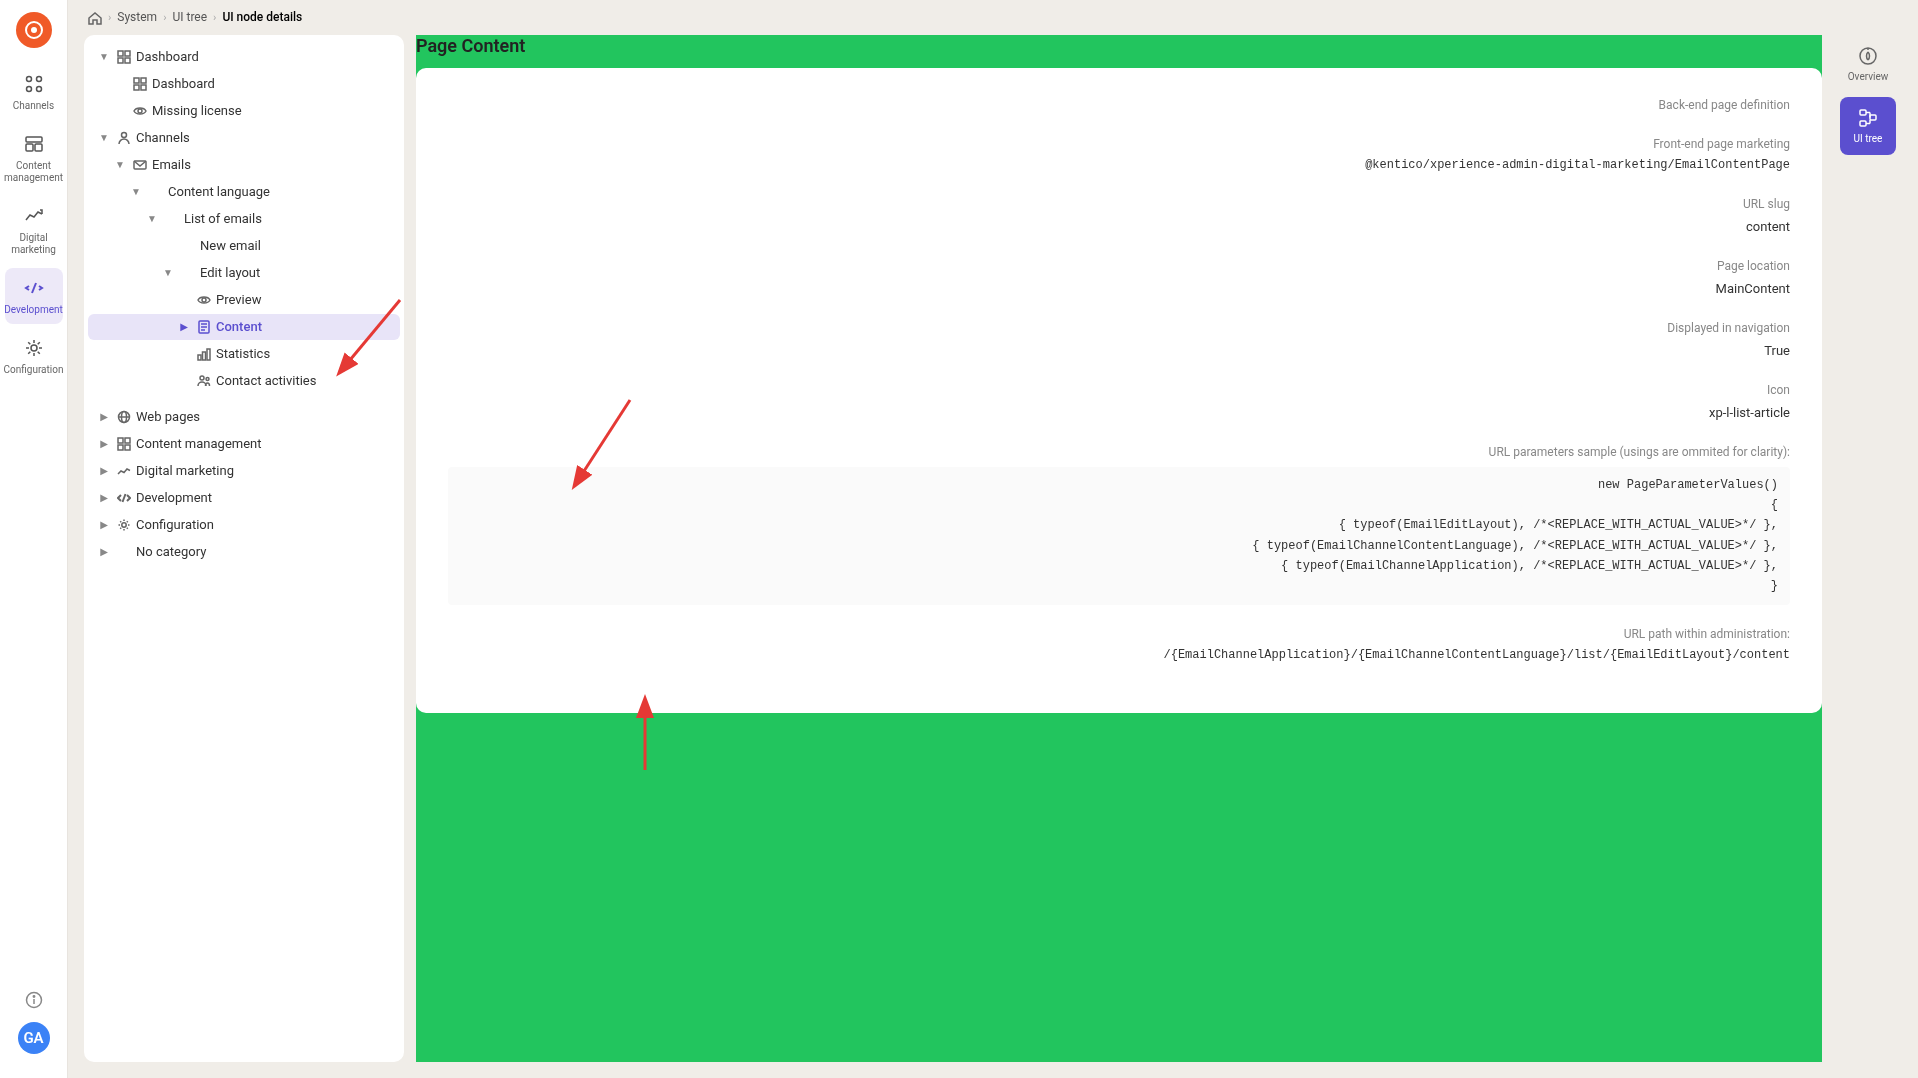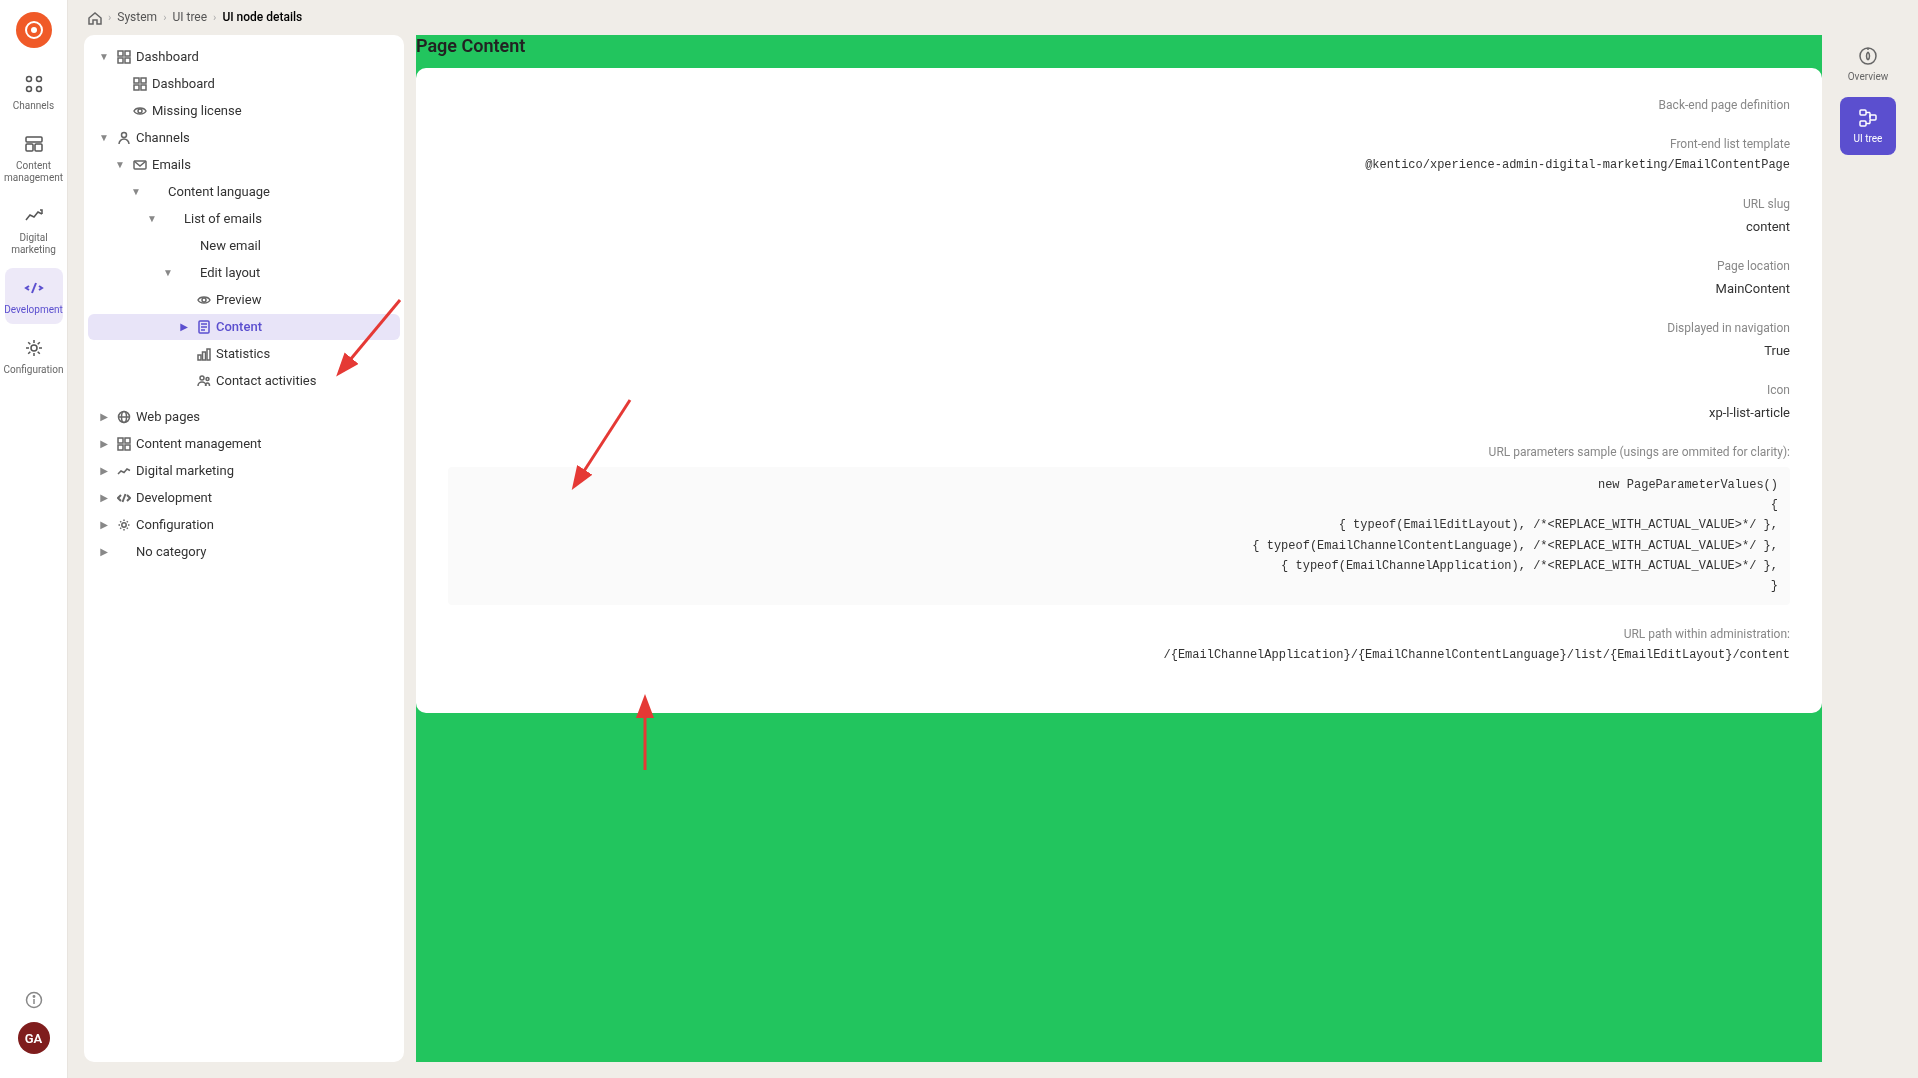--- a/index.html
+++ b/index.html
@@ -64,27 +64,27 @@
       margin-top: auto;
       display: flex;
       flex-direction: column;
       align-items: center;
       gap: 8px;
       padding-bottom: 12px;
     }
     .avatar {
       width: 32px;
       height: 32px;
-      background: #7f1d1d;
+      background: #3b82f6;
       border-radius: 50%;
       display: flex;
       align-items: center;
       justify-content: center;
       color: #fff;
-      font-size: 13px;
+      font-size: 15px;
       font-weight: 600;
       cursor: pointer;
     }
     .info-icon {
       width: 28px;
       height: 28px;
       display: flex;
       align-items: center;
       justify-content: center;
       color: #888;
@@ -569,21 +569,21 @@
     <div class="page-content-panel">
       <h2 class="page-content-title">Page Content</h2>
 
       <div class="content-card">
 
         <div class="field-group">
           <div class="field-label">Back-end page definition</div>
         </div>
 
         <div class="field-group">
-          <div class="field-label">Front-end list template</div>
+          <div class="field-label">Front-end page marketing</div>
           <div class="field-value mono">@kentico/xperience-admin-digital-marketing/EmailContentPage</div>
         </div>
 
         <div class="field-group">
           <div class="field-label">URL slug</div>
           <div class="field-value">content</div>
         </div>
 
         <div class="field-group">
           <div class="field-label">Page location</div>

